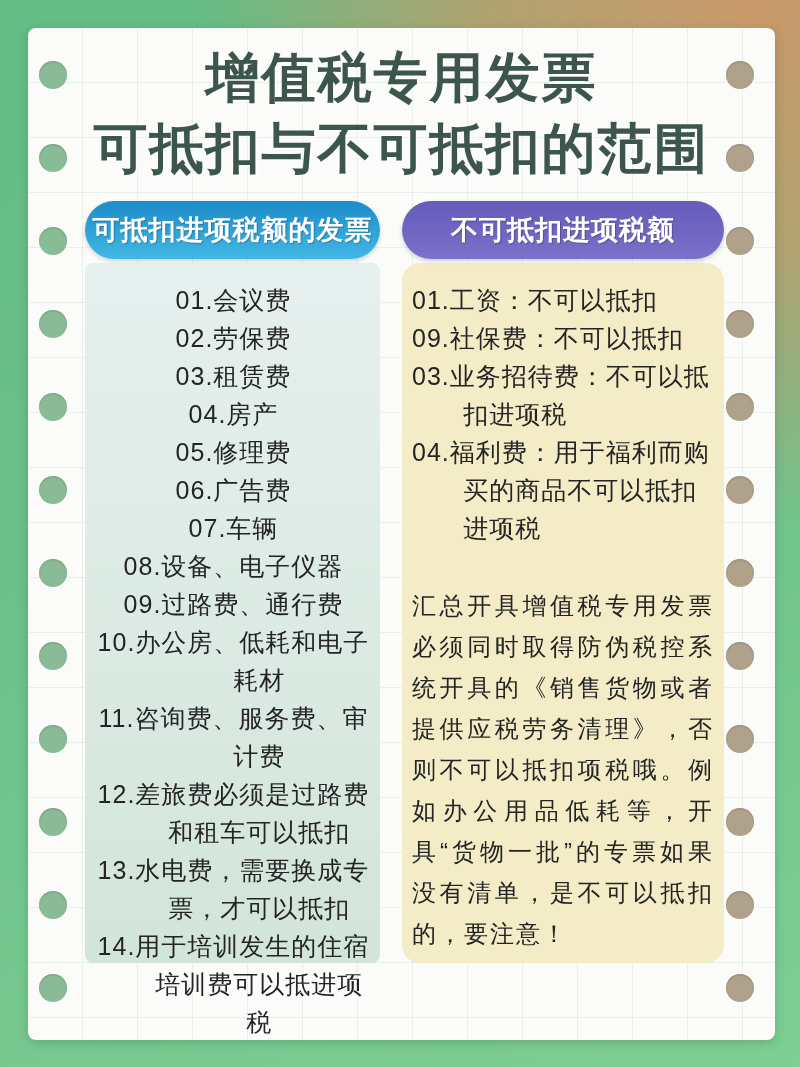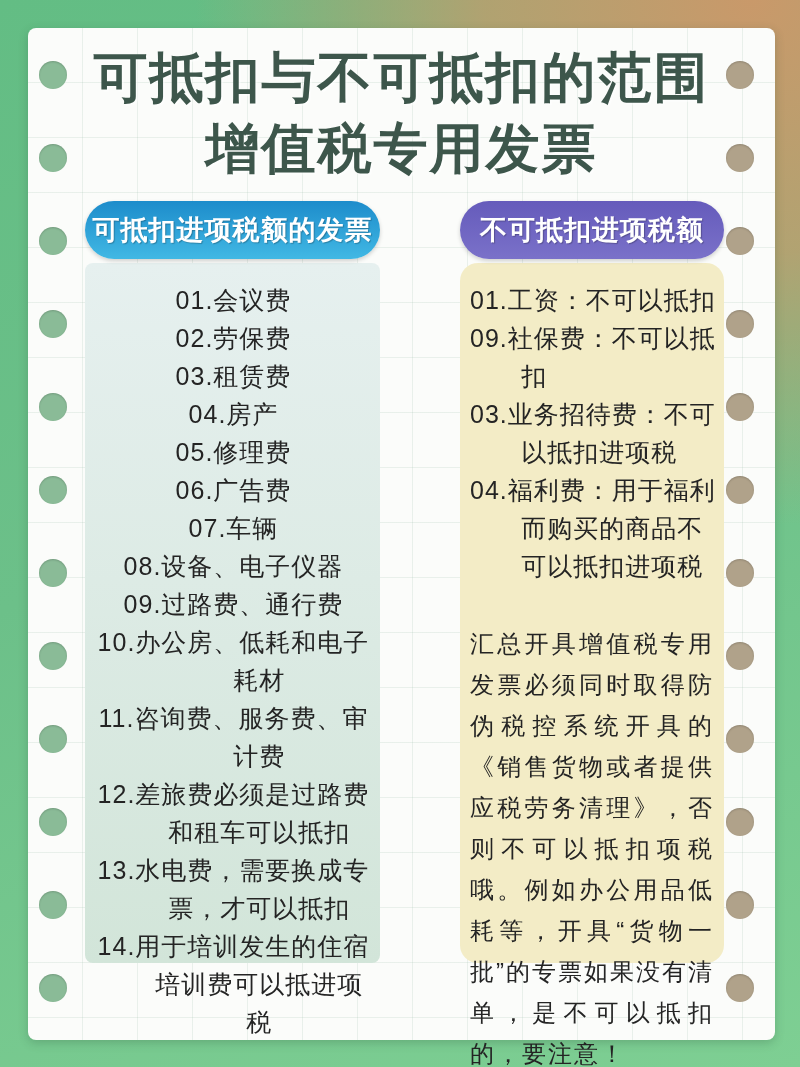--- a/index.html
+++ b/index.html
@@ -51,25 +51,25 @@
     width: 28px; height: 28px; border-radius: 50%;
     box-shadow: inset 0 1px 2px rgba(0,0,0,0.18);
   }
   .title-block { margin-top: 14px; text-align: center; }
   .title-line {
     font-size: 54px; font-weight: 800; color: var(--title-color);
     letter-spacing: 2px; line-height: 1.32;
     text-shadow: 2px 2px 1px rgba(255,255,255,0.55);
   }
   .columns {
-    display: flex; margin: 16px 51px 0 57px; gap: 40px;
+    display: flex; margin: 16px 51px 0 57px; gap: 22px;
   }
   .col { display: flex; flex-direction: column; }
   .col-left  { width: 295px; }
-  .col-right { flex: 1; margin-left: 40px; }
+  .col-right { flex: 1; }
   .pill {
     height: 58px; border-radius: 29px;
     display: flex; align-items: center; justify-content: center;
     color: #ffffff; font-weight: 700; font-size: 27px; letter-spacing: 1px;
     text-shadow: 1px 1px 1px rgba(0,0,0,0.25);
     box-shadow: 0 2px 4px rgba(0,0,0,0.18);
     position: relative; z-index: 2; flex: 0 0 auto;
   }
   .pill-blue   { background: linear-gradient(to bottom, var(--blue-top), var(--blue-bottom)); }
   .pill-purple { background: linear-gradient(to bottom, var(--purple-top), var(--purple-bottom)); }
@@ -91,22 +91,22 @@
   }
 </style>
 </head>
 <body>
 
 <div class="canvas">
 
   <div class="page">
 
     <div class="title-block">
+      <div class="title-line">增值税专用发票</div>
       <div class="title-line">可抵扣与不可抵扣的范围</div>
-      <div class="title-line">增值税专用发票</div>
     </div>
 
     <div class="columns">
 
       <div class="col col-left">
         <div class="pill pill-blue">
           <span>可抵扣进项税额的发票</span>
         </div>
         <div class="panel panel-left">
             <div class="list-item">01.会议费</div>

